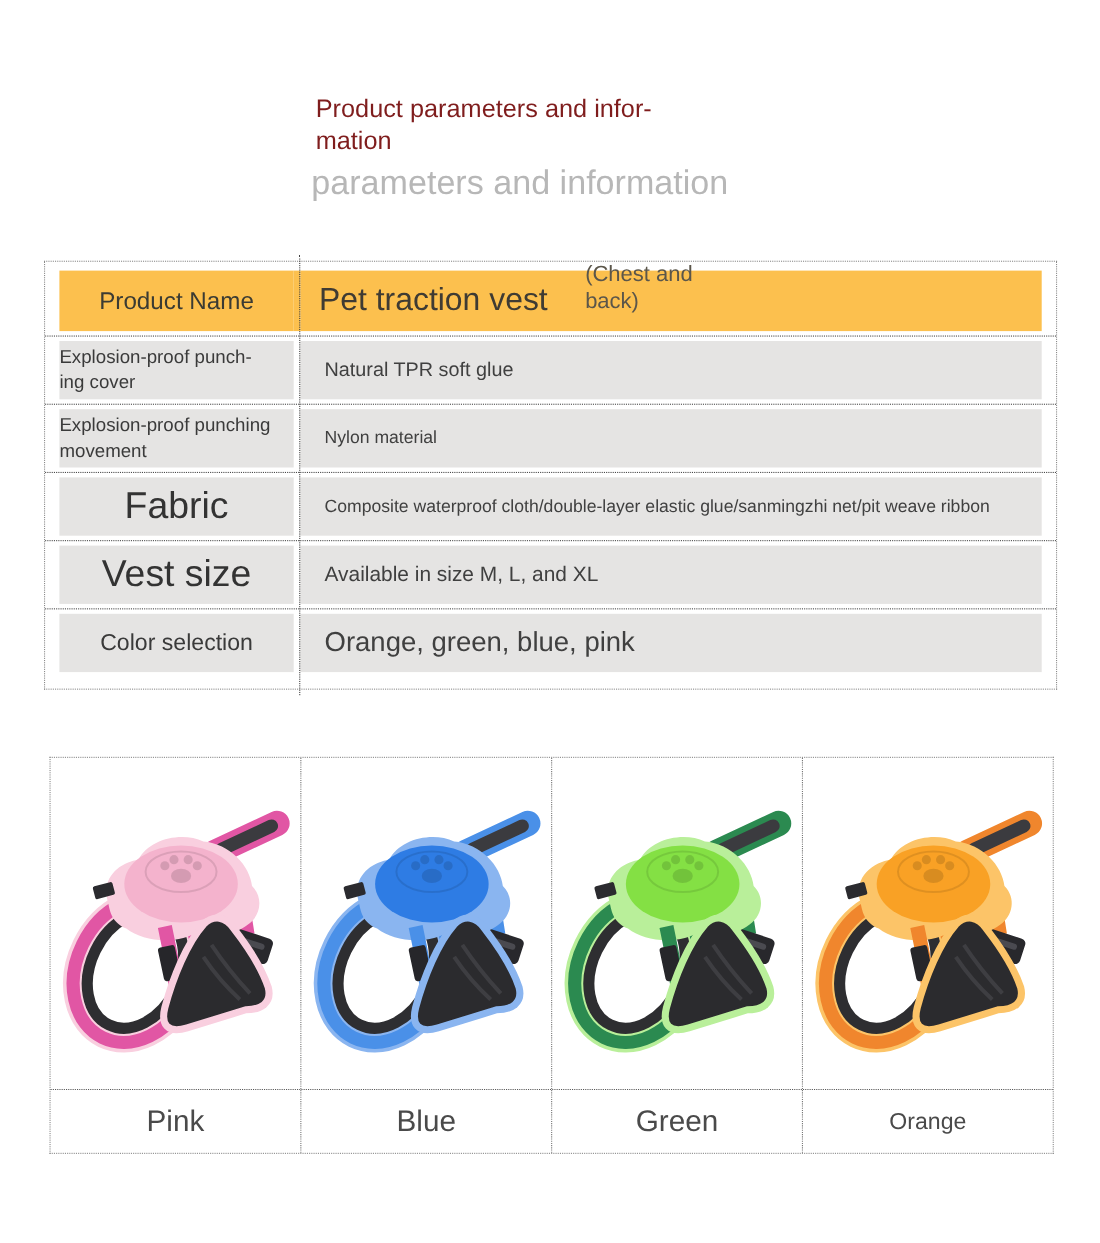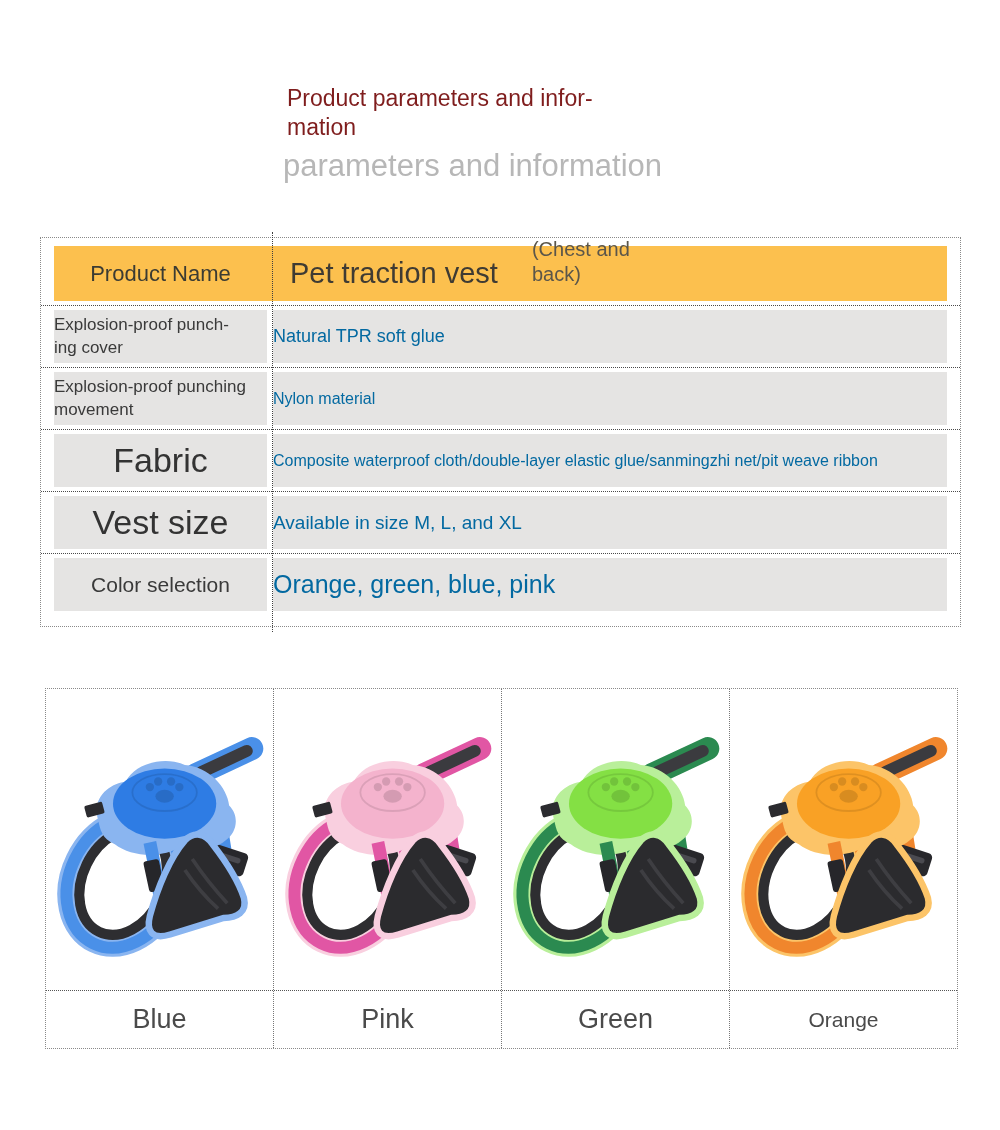--- a/index.html
+++ b/index.html
@@ -13,21 +13,21 @@
   
   .ptable{position:absolute;left:40px;top:237px;width:921px;height:390px;box-sizing:border-box;
           border:1px dotted #8a8a8a;padding:8px 13px 0 13px;}
   .vline{position:absolute;left:231px;top:-6px;bottom:-6px;width:0;border-left:1px dotted #3f3f3f;}
   .trow{display:flex;height:53px;}
   .trow.thead{height:55px;}
   .cell{display:flex;align-items:center;box-sizing:border-box;background:var(--rowbg,#e5e4e3);}
   .lbl{width:213px;justify-content:center;text-align:center;color:#3a3a3a;}
   .lbl.left{justify-content:flex-start;text-align:left;padding-left:0;}
   .gapcol{width:6px;background:transparent;}
-  .val{flex:1;color:#0369a1;}
+  .val{flex:1;padding-left:22px;color:#404040;}
   .thead .cell{background:var(--accent,#fcc04e);}
   .thead .gapcol{background:var(--accent,#fcc04e);}
   .lbl-sm{font-size:17px;line-height:1.3;white-space:pre-line;}
   .lbl-md{font-size:22px;color:#3b3b33;}
   .lbl-md2{font-size:21px;}
   .lbl-lg{font-size:34px;color:#333;}
   .val-hdr{font-size:29px;color:#3f3b33;padding-left:17px;gap:36px;}
   .note{display:inline-block;width:120px;font-size:20px;line-height:1.25;color:#5b564a;
         white-space:pre-line;transform:translateY(-12px);margin-left:-2px;vertical-align:middle;}
   .v18{font-size:18px;} .v20{font-size:16px;} .v16{font-size:16px;} .v17{font-size:19px;} .v25{font-size:25px;}
@@ -104,36 +104,36 @@
     <div class="sep"></div>
     <div class="trow">
       <div class="cell lbl lbl-md2">Color selection</div>
       <div class="gapcol"></div>
       <div class="cell val v25">Orange, green, blue, pink</div>
     </div>
   </div>
 
   <div class="pgrid">
 
+    <div class="pcell" style="--shell: #f4b3cd; --shell-light: #f9cfdf; --strap: #e156a4;">
+      <div class="pimg">
+        <svg class="hsvg" viewBox="0 0 230 300" width="212" height="277">
+            <use href="#harness"></use>
+          </svg>
+      </div>
+      <div class="plabel">Pink</div>
+    </div>
+
     <div class="pcell" style="--shell: #2e7ce4; --shell-light: #8ab5f0; --strap: #4a90e8;">
       <div class="pimg">
         <svg class="hsvg" viewBox="0 0 230 300" width="212" height="277">
             <use href="#harness"></use>
           </svg>
       </div>
       <div class="plabel">Blue</div>
-    </div>
-
-    <div class="pcell" style="--shell: #f4b3cd; --shell-light: #f9cfdf; --strap: #e156a4;">
-      <div class="pimg">
-        <svg class="hsvg" viewBox="0 0 230 300" width="212" height="277">
-            <use href="#harness"></use>
-          </svg>
-      </div>
-      <div class="plabel">Pink</div>
     </div>
 
     <div class="pcell" style="--shell: #84e044; --shell-light: #b9ef9a; --strap: #2b8a50;">
       <div class="pimg">
         <svg class="hsvg" viewBox="0 0 230 300" width="212" height="277">
             <use href="#harness"></use>
           </svg>
       </div>
       <div class="plabel">Green</div>
     </div>

